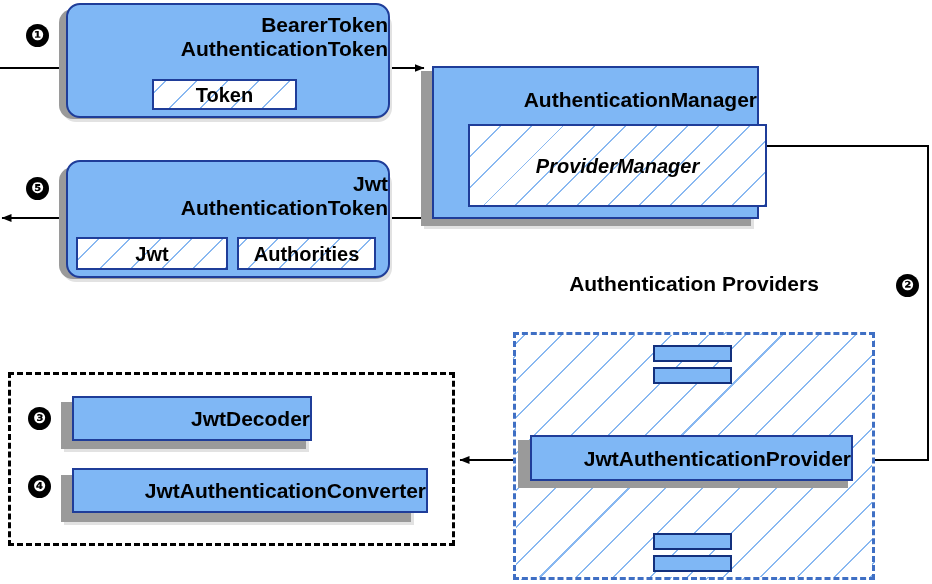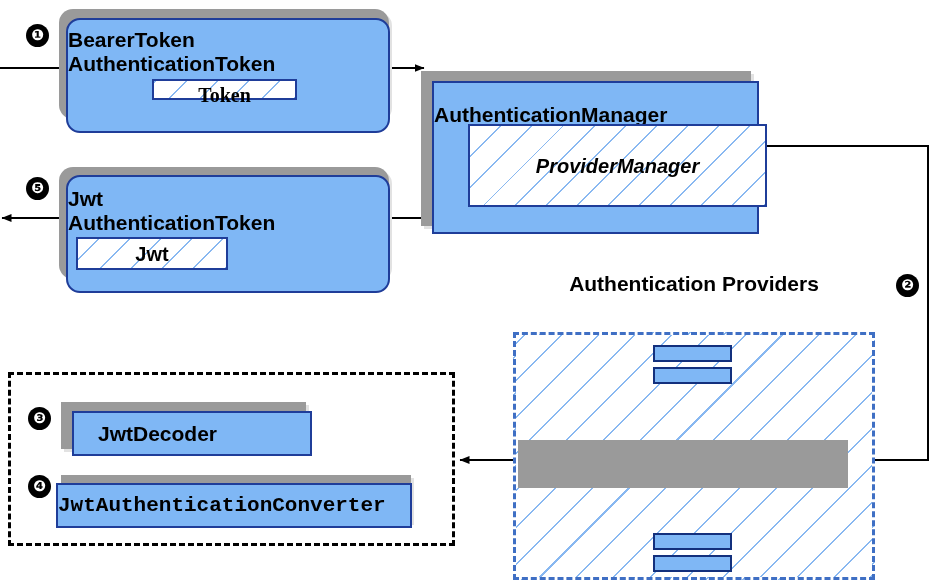--- a/index.html
+++ b/index.html
@@ -25,24 +25,23 @@
   }
 
   
   .node {
     position: absolute;
     box-sizing: border-box;
     background: #7fb7f5;
     border: 2px solid #1f3d99;
     color: #000000;
     font-weight: bold;
-    text-align: left;
+    text-align: right;
     line-height: 1.12;
     z-index: 3;
-    margin-top: 15px;
   }
   .node.rounded { border-radius: 14px; }
 
   
   .shadow-dark, .shadow-light {
     position: absolute;
     box-sizing: border-box;
     z-index: 1;
   }
   .shadow-dark  { background: #9a9a9a; }
@@ -175,21 +174,21 @@
     <span>Providers</span>
   </div>
   <div class="dashed-blue" style="left:513px; top:332px; width:362px; height:248px;"></div>
 
   <div class="shadow-light rounded" style="left:62px; top:12px; width:330px; height:110px;"></div>
   <div class="shadow-dark rounded" style="left:59px; top:9px; width:330px; height:110px;"></div>
   <div class="node rounded t21" style="left:66px; top:3px; width:324px; height:115px; padding-top:8px;">
     <div>BearerToken</div>
     <div>AuthenticationToken</div>
   </div>
-  <div class="hatch t20" style="left:152px; top:79px; width:145px; height:21px; line-height:28px;font-family:Liberation Serif, serif;">
+  <div class="hatch t20" style="left:152px; top:79px; width:145px; height:31px; line-height:28px;">
     <span>Token</span>
   </div>
 
   <div class="shadow-light" style="left:424px; top:74px; width:330px; height:155px;"></div>
   <div class="shadow-dark" style="left:421px; top:71px; width:330px; height:155px;"></div>
   <div class="node t21" style="left:432px; top:66px; width:327px; height:153px; padding-top:20px;">
     <div>AuthenticationManager</div>
   </div>
   <div class="hatch t20" style="left:468px; top:124px; width:299px; height:83px; line-height:80px;font-style:italic;">
     <span>ProviderManager</span>
@@ -197,35 +196,41 @@
 
   <div class="shadow-light rounded" style="left:62px; top:170px; width:330px; height:112px;"></div>
   <div class="shadow-dark rounded" style="left:59px; top:167px; width:330px; height:112px;"></div>
   <div class="node rounded t21" style="left:66px; top:160px; width:324px; height:118px; padding-top:10px;">
     <div>Jwt</div>
     <div>AuthenticationToken</div>
   </div>
   <div class="hatch t20" style="left:76px; top:237px; width:152px; height:33px; line-height:30px;">
     <span>Jwt</span>
   </div>
+  <div class="hatch t20" style="left:237px; top:237px; width:139px; height:33px; line-height:30px;">
+    <span>Authorities</span>
+  </div>
 
   <div class="bar" style="left:653px; top:345px; width:79px; height:17px;"></div>
   <div class="bar" style="left:653px; top:367px; width:79px; height:17px;"></div>
 
   <div class="shadow-light" style="left:521px; top:443px; width:330px; height:48px;"></div>
   <div class="shadow-dark" style="left:518px; top:440px; width:330px; height:48px;"></div>
+  <div class="node t21" style="left:530px; top:435px; width:323px; height:46px; line-height:43px;">
+    <div>JwtAuthenticationProvider</div>
+  </div>
 
   <div class="bar" style="left:653px; top:533px; width:79px; height:17px;"></div>
   <div class="bar" style="left:653px; top:555px; width:79px; height:17px;"></div>
 
   <div class="shadow-light" style="left:64px; top:405px; width:245px; height:47px;"></div>
   <div class="shadow-dark" style="left:61px; top:402px; width:245px; height:47px;"></div>
   <div class="node t21" style="left:72px; top:396px; width:240px; height:45px; line-height:42px;padding-left:24px;">
     <div>JwtDecoder</div>
   </div>
 
   <div class="shadow-light" style="left:64px; top:478px; width:350px; height:47px;"></div>
   <div class="shadow-dark" style="left:61px; top:475px; width:350px; height:47px;"></div>
-  <div class="node t21" style="left:56px; top:468px; width:356px; height:45px; line-height:42px;font-family:Liberation Mono, monospace;">
+  <div class="node t21" style="left:72px; top:468px; width:356px; height:45px; line-height:42px;">
     <div>JwtAuthenticationConverter</div>
   </div>
 
 </div>
 
 </body></html>

